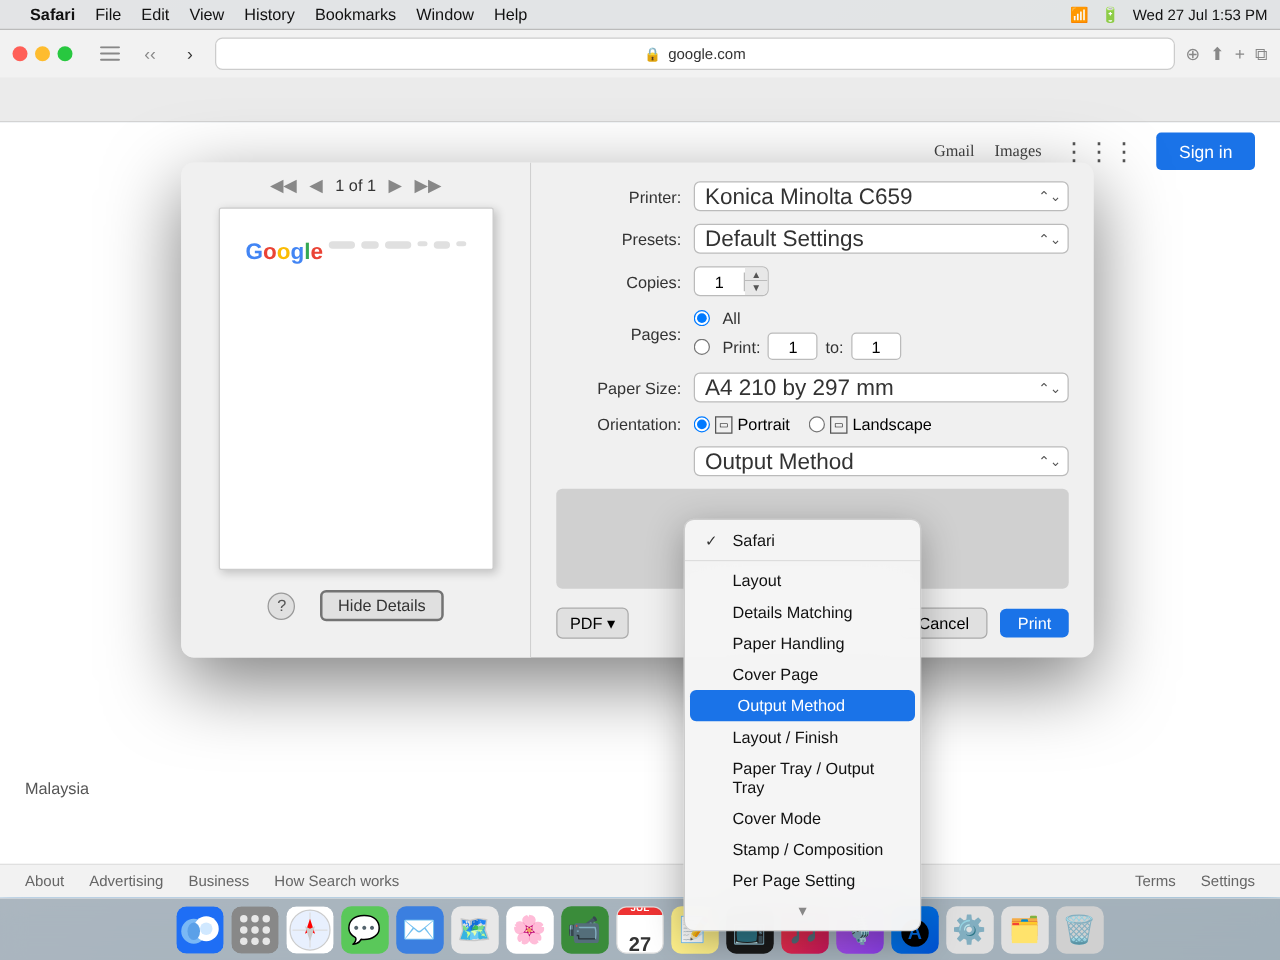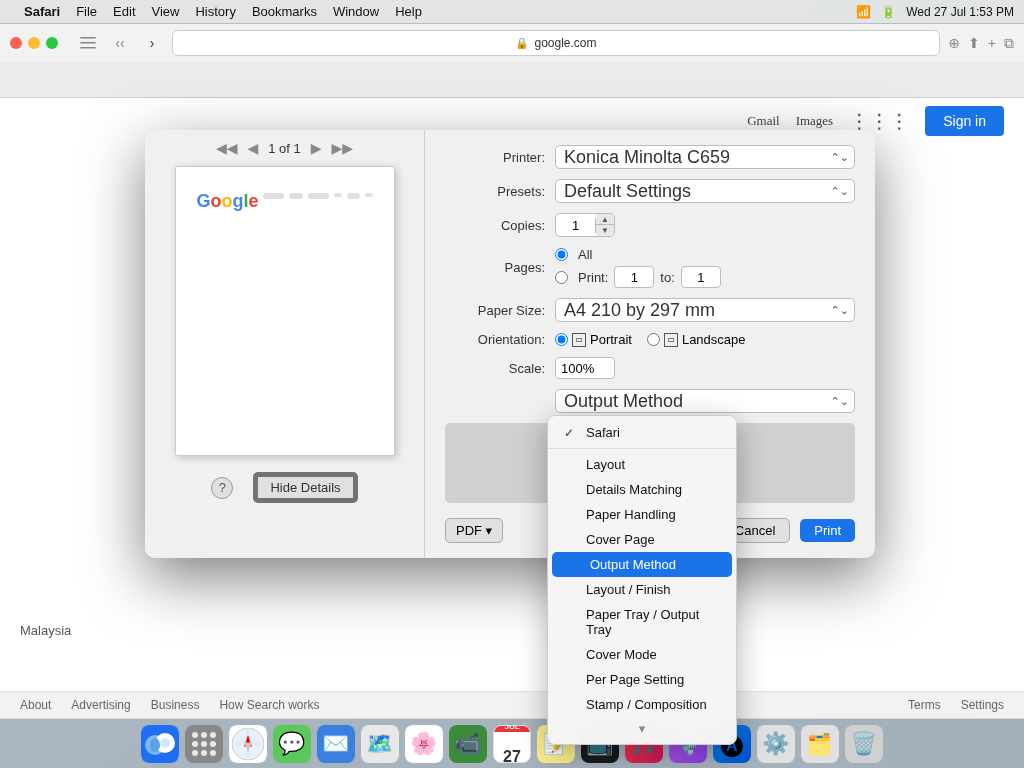--- a/index.html
+++ b/index.html
@@ -220,21 +220,21 @@
       align-items: center;
     }
     .help-btn {
       width: 22px; height: 22px; border-radius: 50%;
       border: 1px solid #999; background: #e0e0e0;
       display: flex; align-items: center; justify-content: center;
       font-size: 13px; color: #555; cursor: pointer;
     }
     .hide-details-btn {
       background: #e0e0e0;
-      border: 5px solid #737373;
+      border: 2px solid #737373;
       border-radius: 5px;
       padding: 3px 12px;
       font-size: 13px;
       color: #333;
       cursor: pointer;
     }
 
     
     .settings-panel {
       flex: 1;
@@ -779,26 +779,20 @@
             </label>
             <label class="orient-option">
               <input type="radio" name="orientation" id="landscape" style="">
               <span class="orient-icon">▭</span>
               <span>Landscape</span>
             </label>
           </div>
         </div>
       </div>
 
-      <div class="form-row">
-        <span class="form-label">Scale:</span>
-        <div class="form-control">
-          <input class="scale-input" type="text" value="100%" style="">
-        </div>
-      </div>
 
       <div class="form-row">
         <span class="form-label"></span>
         <div class="form-control">
           <div class="select-wrapper">
             <select>
               <option>Output Method</option>
             </select>
             <span class="select-arrow">⌃⌄</span>
           </div>
@@ -839,23 +833,23 @@
     <div class="dropdown-item">
       <span>Layout / Finish</span>
     </div>
     <div class="dropdown-item">
       <span>Paper Tray / Output Tray</span>
     </div>
     <div class="dropdown-item">
       <span>Cover Mode</span>
     </div>
     <div class="dropdown-item">
+      <span>Stamp / Composition</span>
+    </div>
+    <div class="dropdown-item">
       <span>Per Page Setting</span>
-    </div>
-    <div class="dropdown-item">
-      <span>Stamp / Composition</span>
     </div>
     <div class="dropdown-more">
       <span>▾</span>
     </div>
   </div>
 
 </div>
 
 </body></html>

